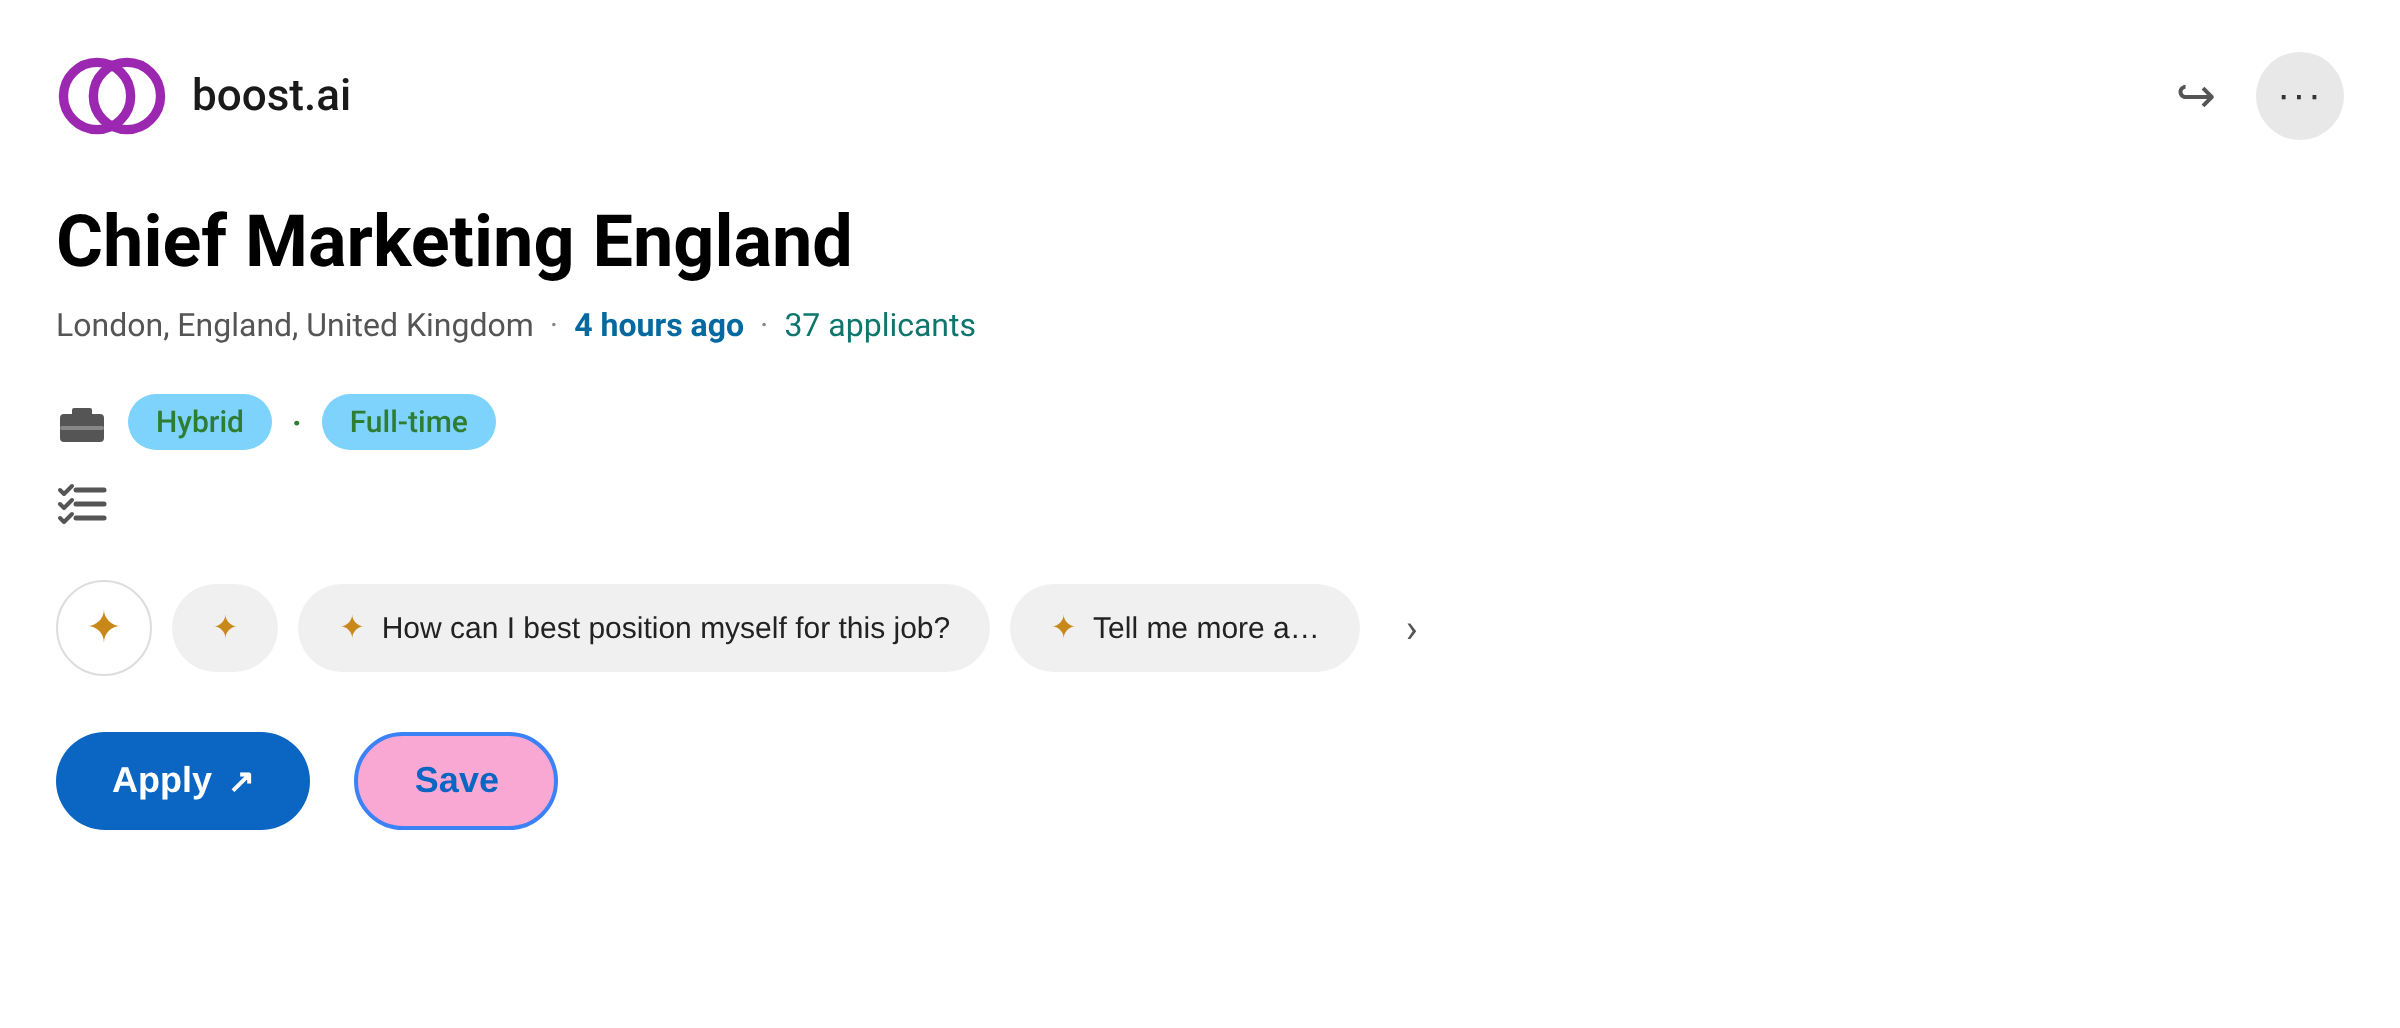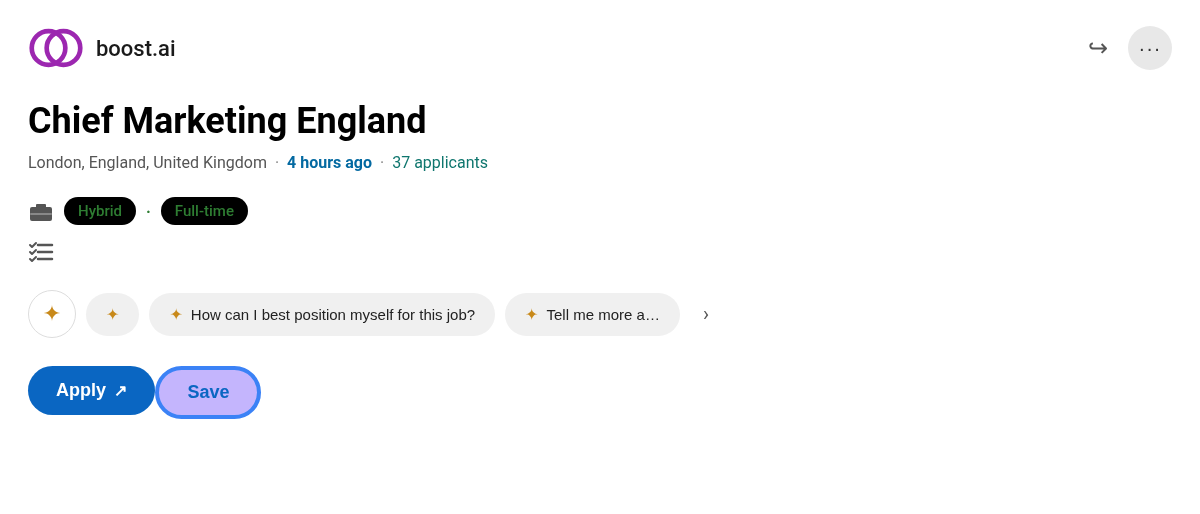--- a/index.html
+++ b/index.html
@@ -104,21 +104,21 @@
       gap: 10px;
       margin-bottom: 16px;
     }
     .briefcase-icon {
       font-size: 22px;
       color: #444;
       display: flex;
       align-items: center;
     }
     .tag {
-      background: #000000;
+      background: #7dd3fc;
       color: #2e7d32;
       border-radius: 20px;
       padding: 5px 14px;
       font-size: 15px;
       font-weight: 500;
     }
     .tag-dot {
       color: #2e7d32;
       font-weight: 700;
     }
@@ -183,43 +183,43 @@
       align-items: center;
       justify-content: center;
       cursor: pointer;
       color: #555;
       font-size: 20px;
       flex-shrink: 0;
     }
     
     .action-row {
       display: flex;
-      align-items: flex-start;
-      gap: 0;
+      align-items: flex-end;
+      gap: 22px;
     }
     .apply-btn {
       background: #0a66c2;
       color: #fff;
       border: none;
       border-radius: 28px;
       padding: 14px 28px;
       font-size: 18px;
       font-weight: 600;
       cursor: pointer;
       display: flex;
       align-items: center;
       gap: 8px;
     }
     .apply-btn .ext-icon {
       font-size: 16px;
     }
     .save-btn {
-      background: #c4b5fd;
+      background: #f9a8d4;
       color: #0a66c2;
-      border: 4px solid #3b82f6;
+      border: 2px solid #3b82f6;
       border-radius: 28px;
       padding: 12px 28px;
       font-size: 18px;
       font-weight: 600;
       cursor: pointer;
     }
     
     .share-arrow {
       font-size: 24px;
       color: #555;

